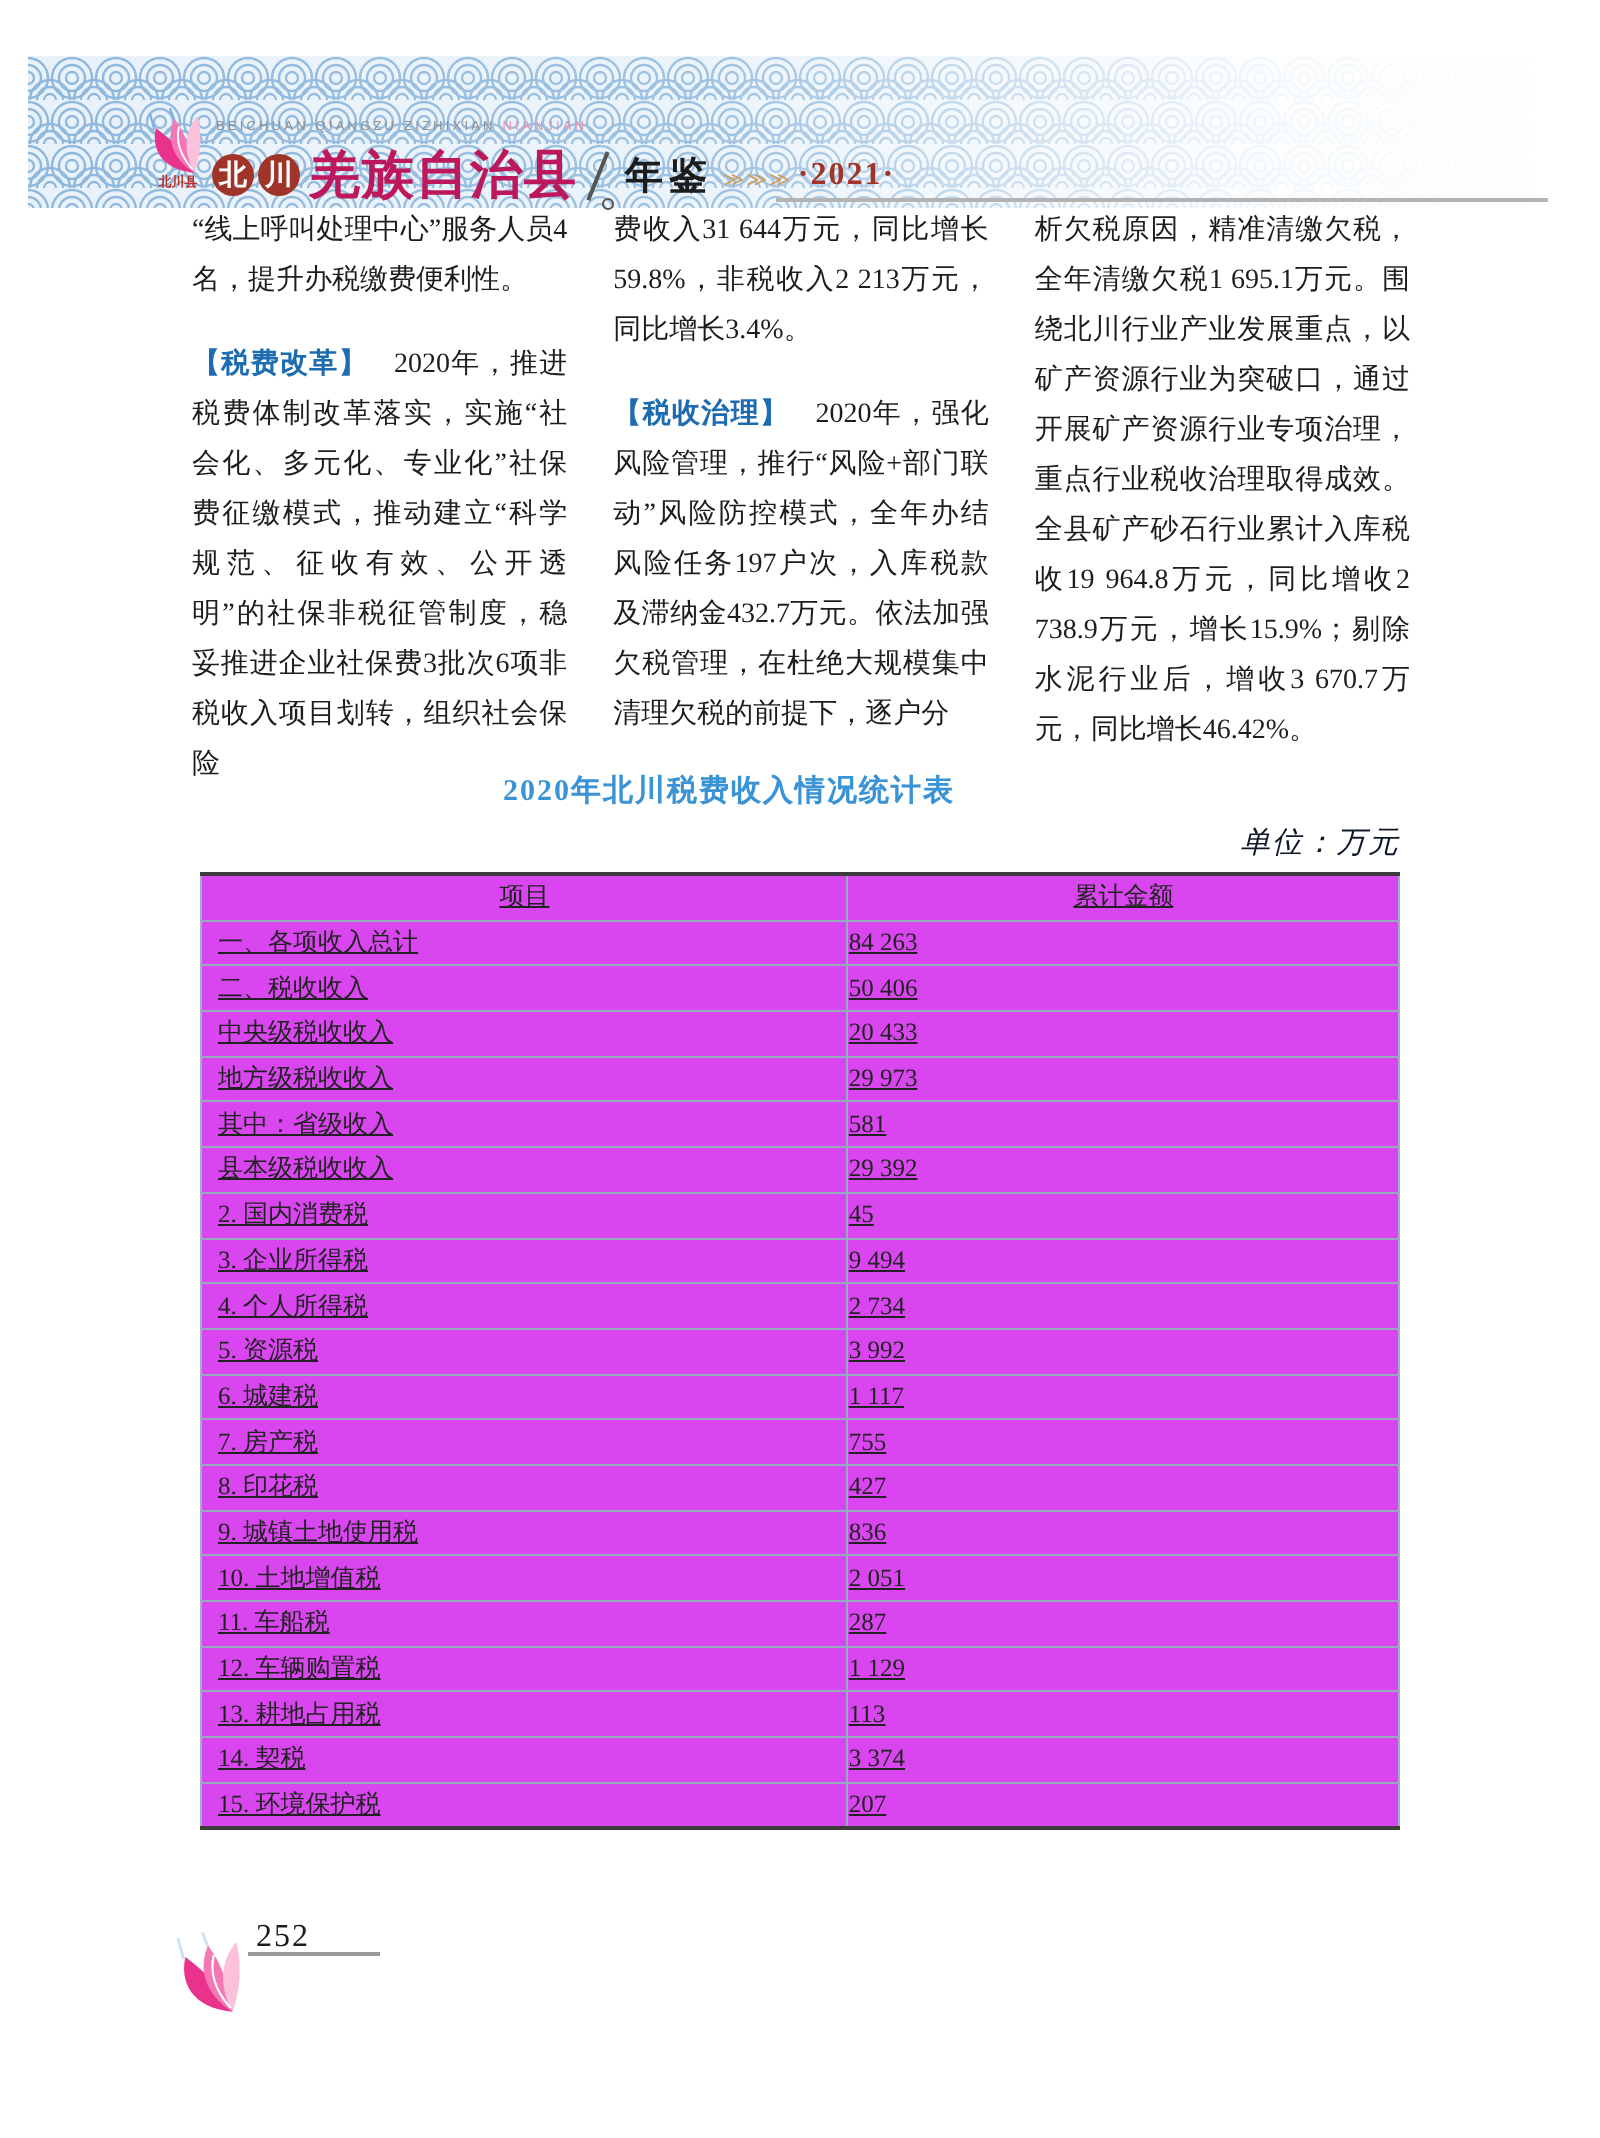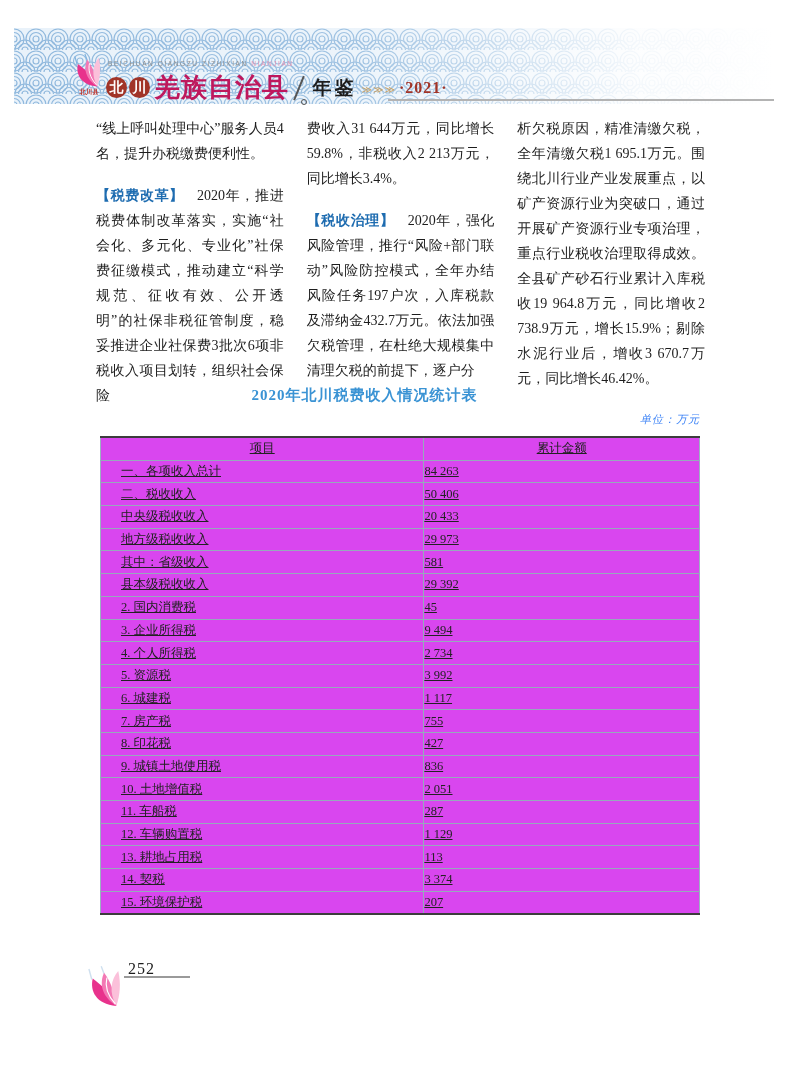--- a/index.html
+++ b/index.html
@@ -26,39 +26,39 @@
   .title-main{font-size:26px;font-weight:bold;color:#be185d;letter-spacing:1px;margin-left:2px;}
   .title-divider{display:inline-block;width:1.5px;height:26px;background:#555;
                  transform:rotate(22deg);margin:0 7px 0 9px;}
   .title-dot{width:4px;height:4px;border-radius:50%;border:1px solid #555;align-self:flex-end;
              margin:0 4px 0 -6px;}
   .title-yearbook{font-size:19px;font-weight:bold;color:#1c1c1c;letter-spacing:3px;margin-left:2px;text-align:center;}
   .title-dashes{font-size:10px;color:#c8a063;letter-spacing:1px;margin:4px 3px 0 5px;}
   .title-year{font-size:16px;font-weight:bold;color:#a13428;letter-spacing:1px;}
 
   
-  .cols{position:absolute;left:96px;top:116px;width:609px;display:flex;gap:23px;}
+  .cols{position:absolute;left:96px;top:103px;width:609px;display:flex;gap:23px;}
   .col{width:196px;text-align:justify;font-size:14px;line-height:25px;color:#1d1d1d;}
   .col p{margin:0;}
   .p-gap{margin-top:17px !important;}
   .entry-label{color:#1e6cb0;font-weight:bold;margin-right:13px;}
 
   
   .table-title{position:absolute;left:0;top:386px;width:729px;text-align:center;
                color:#3a93d4;font-weight:bold;font-size:15px;letter-spacing:1px;}
   .table-unit{position:absolute;left:100px;top:412px;width:600px;text-align:right;
-              color:#3b82f6;font-size:11px;font-style:italic;letter-spacing:1px;}
+              color:#0f172a;font-size:15px;font-style:italic;letter-spacing:1px;}
   table.tax{position:absolute;left:100px;top:436px;width:600px;border-collapse:collapse;
             table-layout:fixed;background:#d946ef;
             border-top:2px solid #3c3c3c;border-bottom:2px solid #3c3c3c;
             border-left:1px solid #9db0c2;border-right:1px solid #9db0c2;
             font-size:12.5px;color:#222;text-decoration:underline;}
   table.tax th,table.tax td{border-bottom:1px solid #97a9bc;height:21.7px;padding:0;
             font-weight:normal;overflow:hidden;}
-  table.tax .item-col{width:54%;text-align:left;padding-left:20px;}
+  table.tax .item-col{width:54%;text-align:left;padding-left:8px;}
   table.tax .amount-col{width:46%;border-left:1px solid #97a9bc;}
   table.tax th.item-col{text-align:center;padding-left:0;}
   table.tax tr:last-child td{border-bottom:none;}
 
   
   .footer-logo{position:absolute;left:88px;top:966px;}
   .footer-rule{position:absolute;left:124px;top:976px;width:66px;height:2px;background:#9a9a9a;}
   .page-number{position:absolute;left:128px;top:960px;font-size:16px;color:#1c1c1c;
                letter-spacing:1px;}
 </style>

